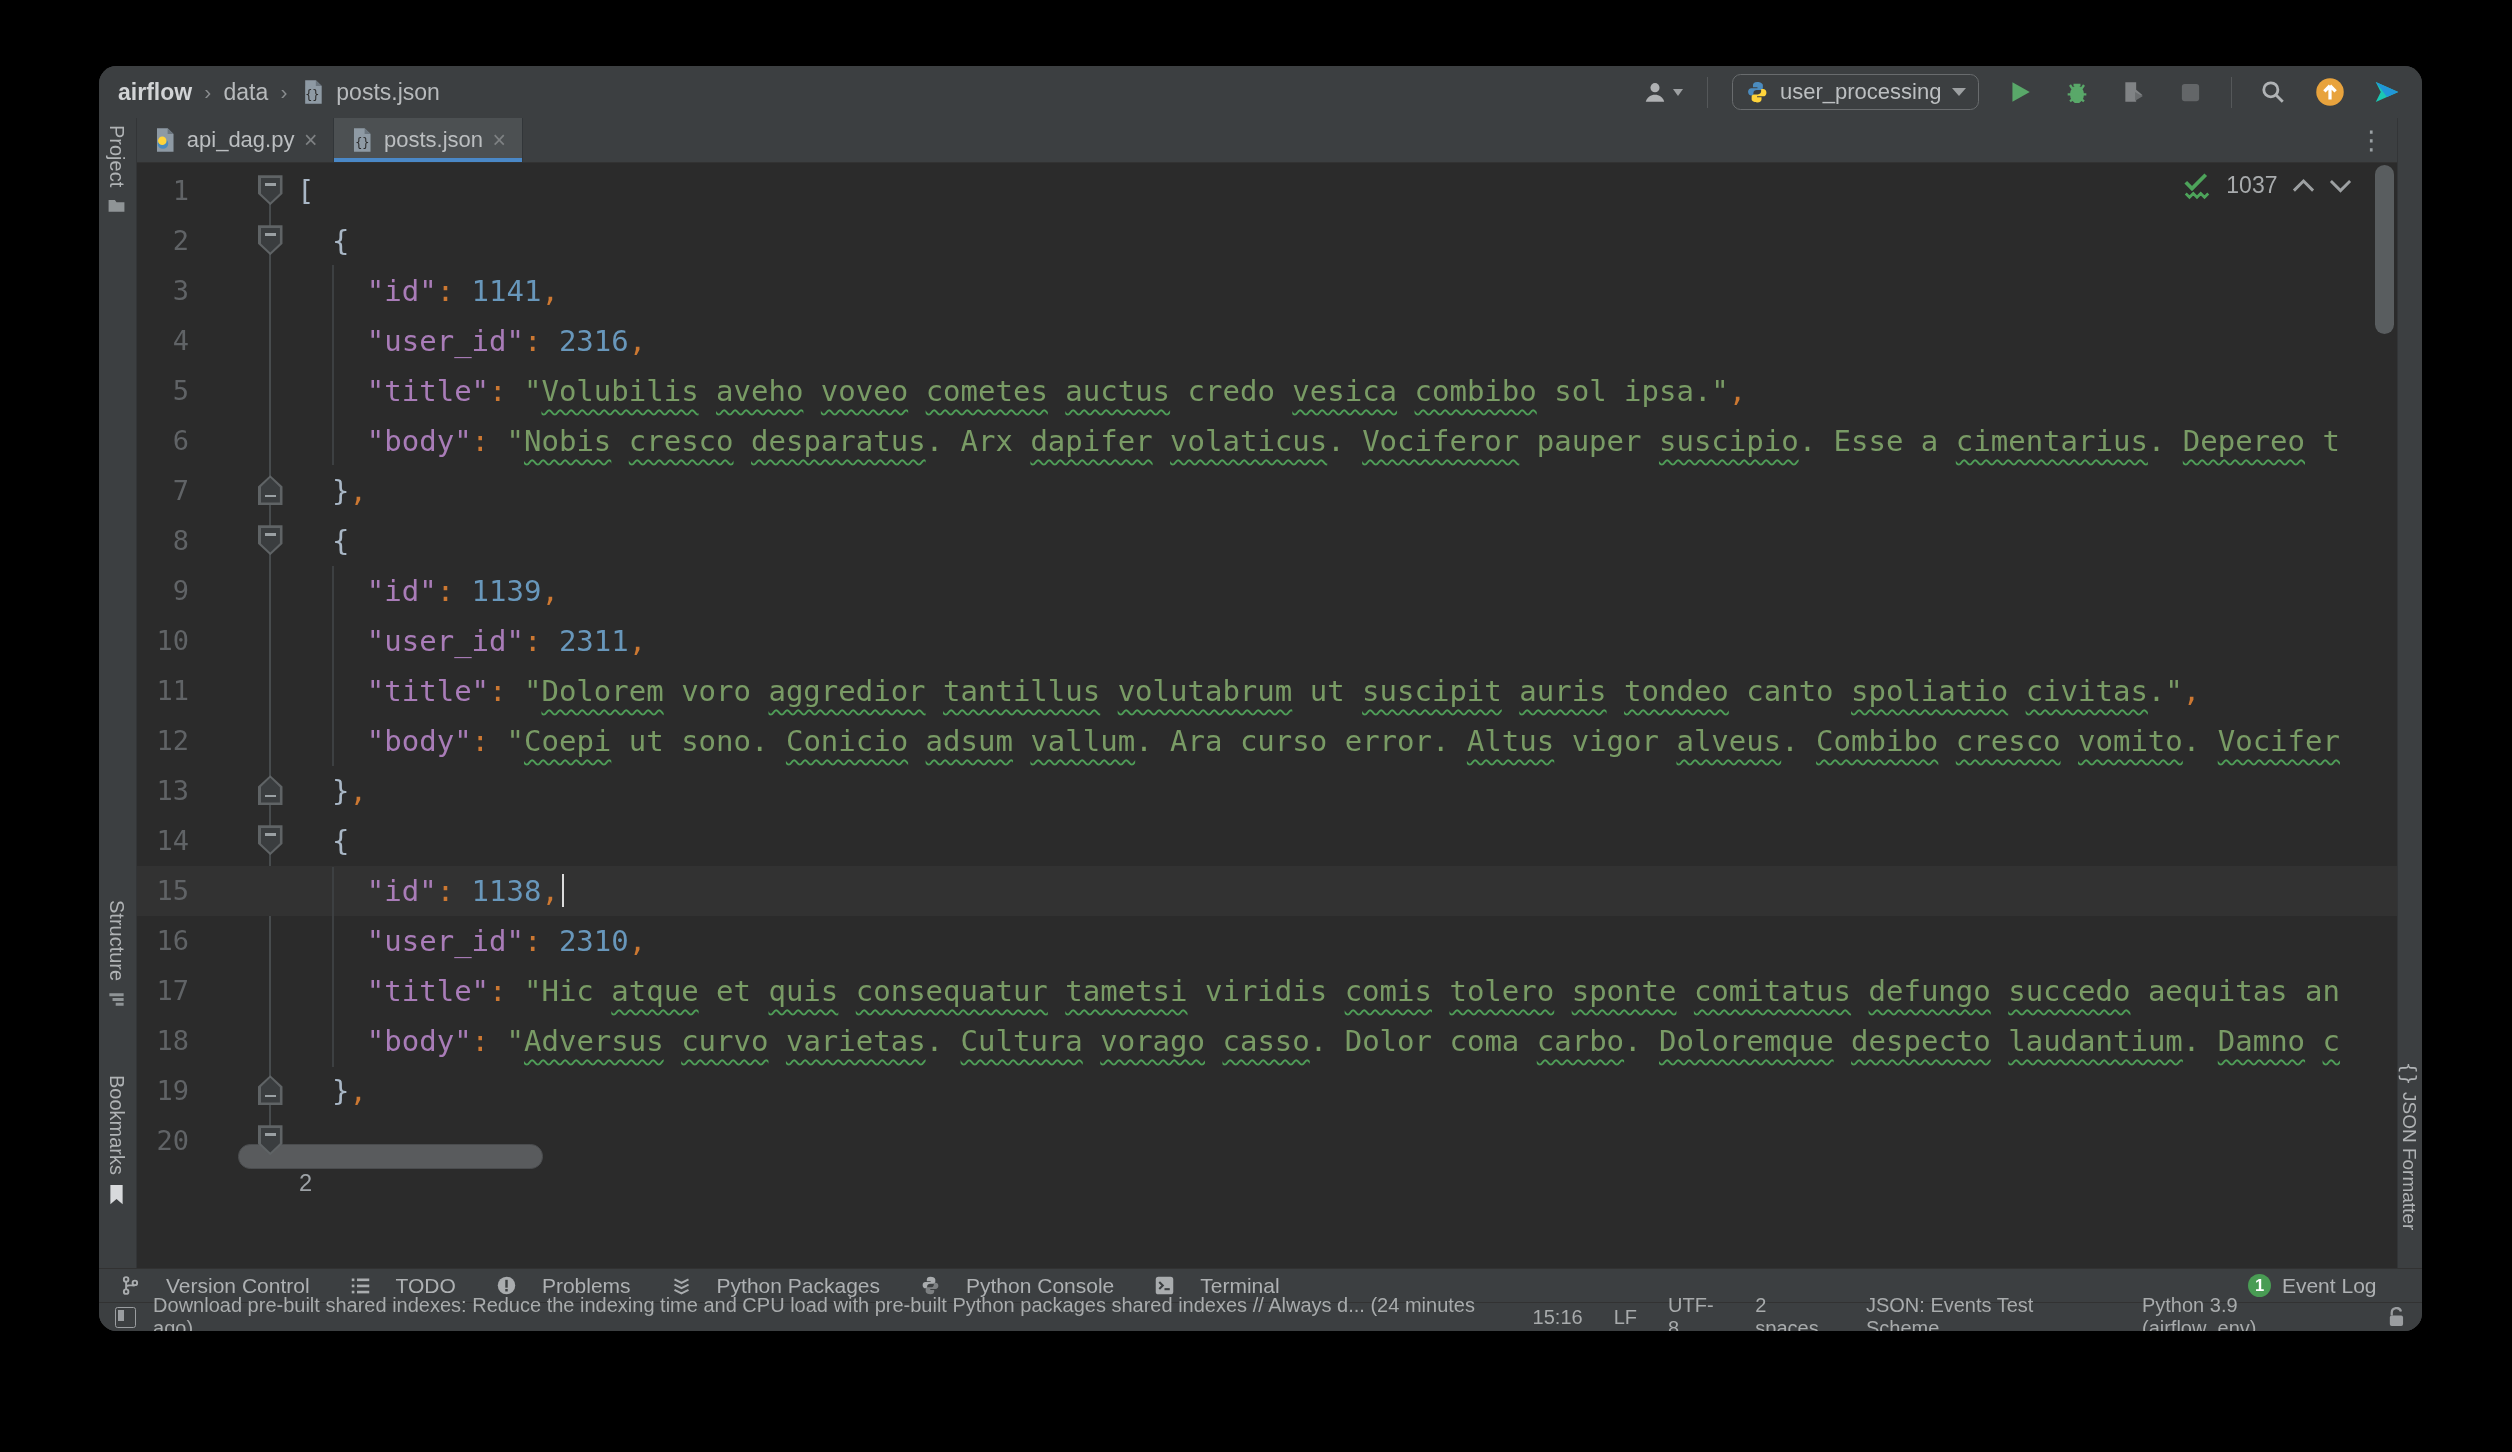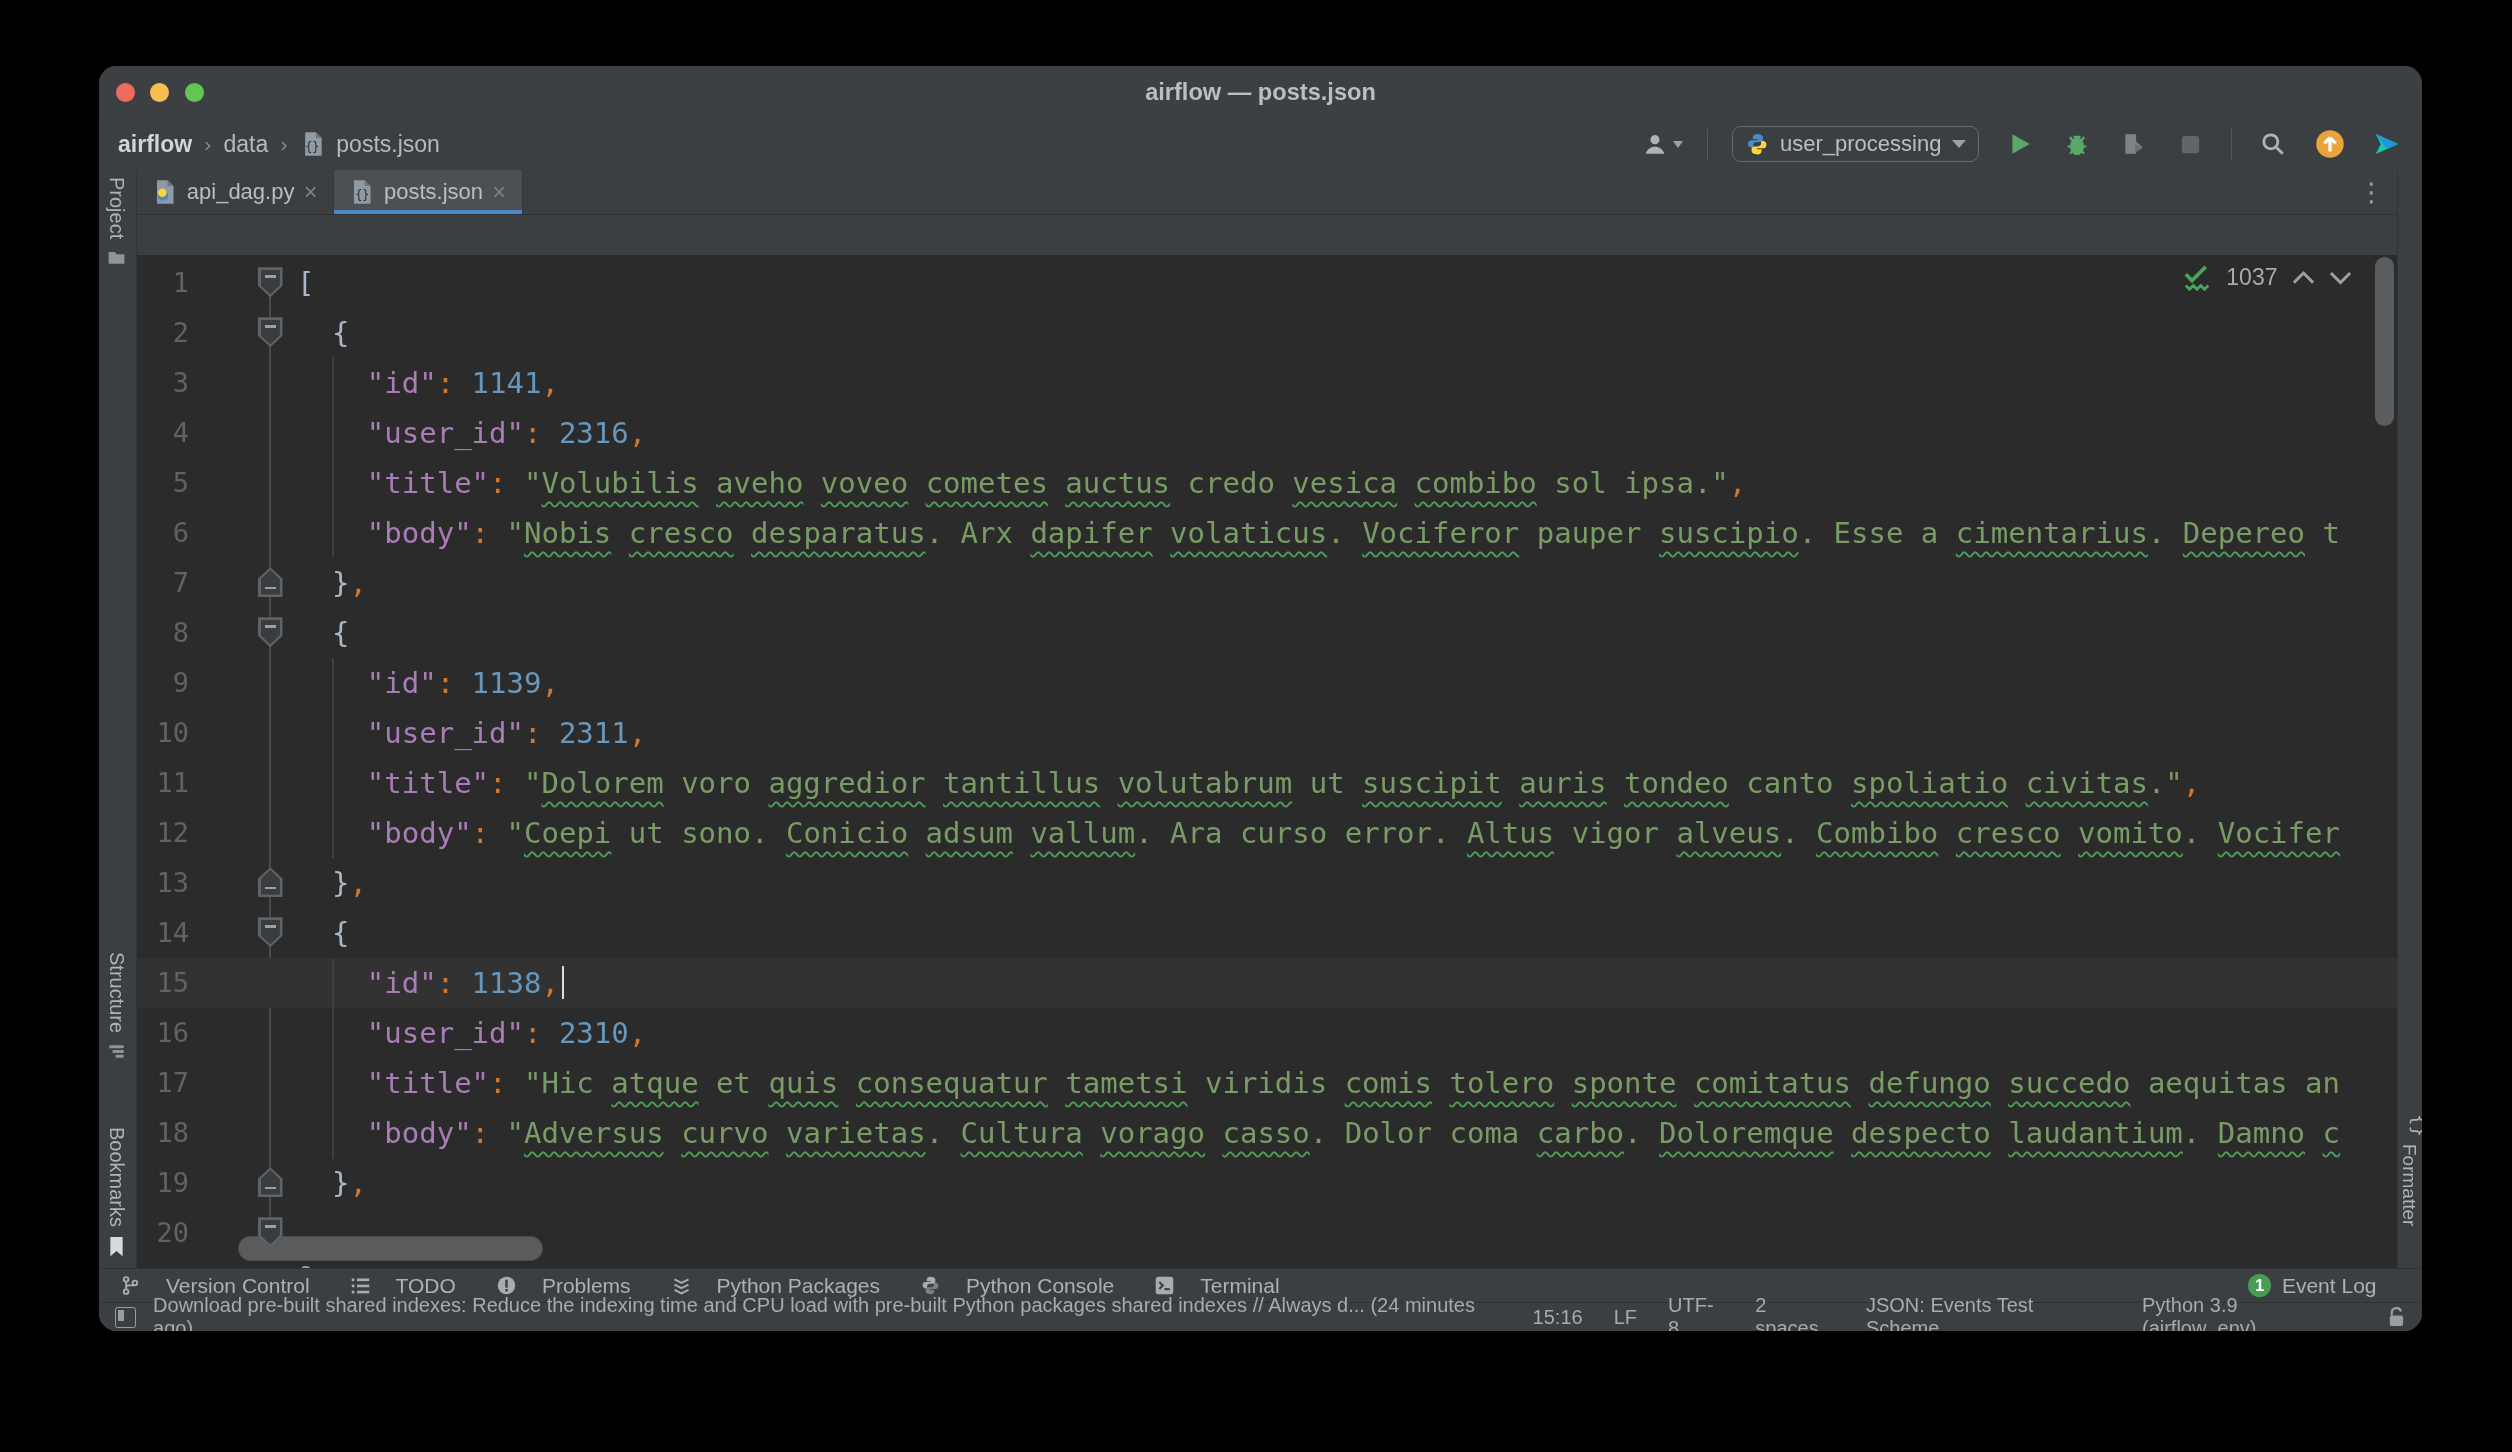--- a/index.html
+++ b/index.html
@@ -19,21 +19,21 @@
   .tb-sep{width:0.9px;height:31px;background:#55585a;}
   .runcfg{display:flex;align-items:center;gap:10.5px;border:1.7px solid #696c6e;border-radius:8.7px;padding:4.4px 12.2px;color:#bcbfc1;font-size:22px;}
   .icon-btn{display:flex;align-items:center;justify-content:center;width:33px;height:33px;}
   .caret-down{width:0;height:0;border-left:7px solid transparent;border-right:7px solid transparent;border-top:8.7px solid #9da0a2;}
   
   .main{flex:1 1 auto;display:flex;min-height:0;}
   .lstrip{width:37px;background:#3c3f41;border-right:0.9px solid #333537;position:relative;flex:0 0 auto;}
   .vlabel{writing-mode:vertical-rl;font-size:20px;color:#b0b3b5;position:absolute;left:6.1px;display:flex;align-items:center;gap:8.7px;}
   .rstrip{width:24.5px;background:#3c3f41;border-left:0.9px solid #333537;position:relative;flex:0 0 auto;}
   .rlabel{position:absolute;left:0.9px;top:944px;writing-mode:vertical-rl;font-size:19px;color:#b0b3b5;display:flex;align-items:center;gap:7px;}
-  .center{flex:1 1 auto;display:flex;flex-direction:column;min-width:0;gap:40px;}
+  .center{flex:1 1 auto;display:flex;flex-direction:column;min-width:0;}
   
   .tabbar{height:44px;background:#3c3f41;border-bottom:0.9px solid #323232;display:flex;align-items:stretch;position:relative;flex:0 0 auto;}
   .tab{display:flex;align-items:center;gap:9.6px;padding:0 15.7px;font-size:22px;color:#bbbec0;border-right:0.9px solid #323639;position:relative;}
   .tab.active{background:#4c5052;}
   .tab.active::after{content:"";position:absolute;left:0;right:0;bottom:0;height:4.4px;background:#4a88c7;}
   .tab .close{color:#7e8183;font-size:23px;line-height:1;}
   .kebab{margin-left:auto;align-self:center;color:#9aa0a3;font-size:26px;padding-right:12.2px;}
   
   .editor{flex:1 1 auto;background:#2b2b2b;position:relative;overflow:hidden;font-family:"DejaVu Sans Mono",monospace;}
   .rows{position:absolute;left:0;top:2.6px;right:0;}
@@ -72,28 +72,20 @@
   .statusbar{height:28px;background:#3c3f41;border-top:0.9px solid #323232;display:flex;align-items:center;padding:0 15.7px;font-size:20px;color:#a8abac;gap:17.5px;flex:0 0 auto;}
   .sb-right{margin-left:auto;display:flex;align-items:center;gap:31px;}
   .sqicon{width:19px;height:19px;border:1.7px solid #9a9da0;border-radius:2.6px;position:relative;}
   .sqicon::after{content:"";position:absolute;left:2.6px;top:2.6px;width:6.1px;height:10.5px;background:#9a9da0;}
 </style>
 </head>
 <body>
 
 <div class="window">
 
-  <div class="titlebar">
-    <div class="lights">
-      <div class="light" style="background:#ec6a5e"></div>
-      <div class="light" style="background:#f5bf4f"></div>
-      <div class="light" style="background:#62c554"></div>
-    </div>
-    <div class="title">airflow — posts.json</div>
-  </div>
 
   <div class="toolbar">
     <div class="crumbs">
       <span class="crumb-proj">airflow</span>
       <span class="crumb-sep">›</span>
       <span>data</span>
       <span class="crumb-sep">›</span>
       <span style="display:flex">
         <svg width="24.5" height="26" viewBox="0 0 20 22" style="font-size:26px">
             <path d="M4 1h9l5 5v15H4z" fill="#8e9aa4"></path>

